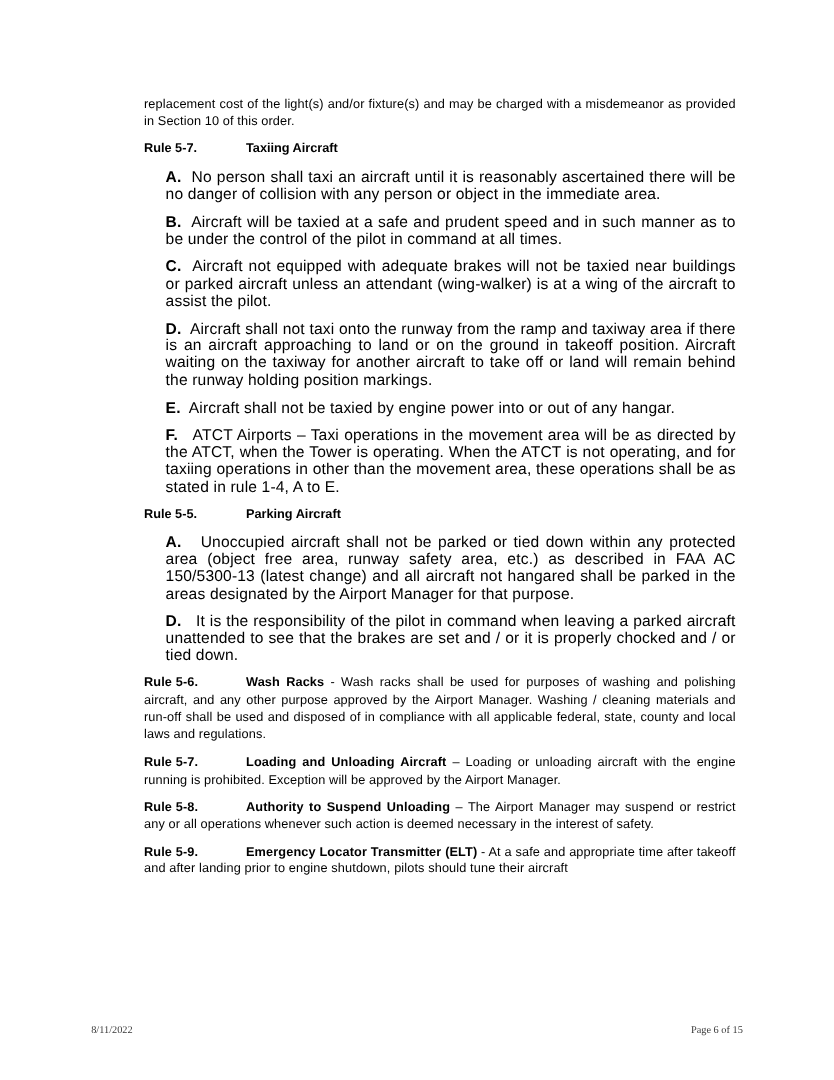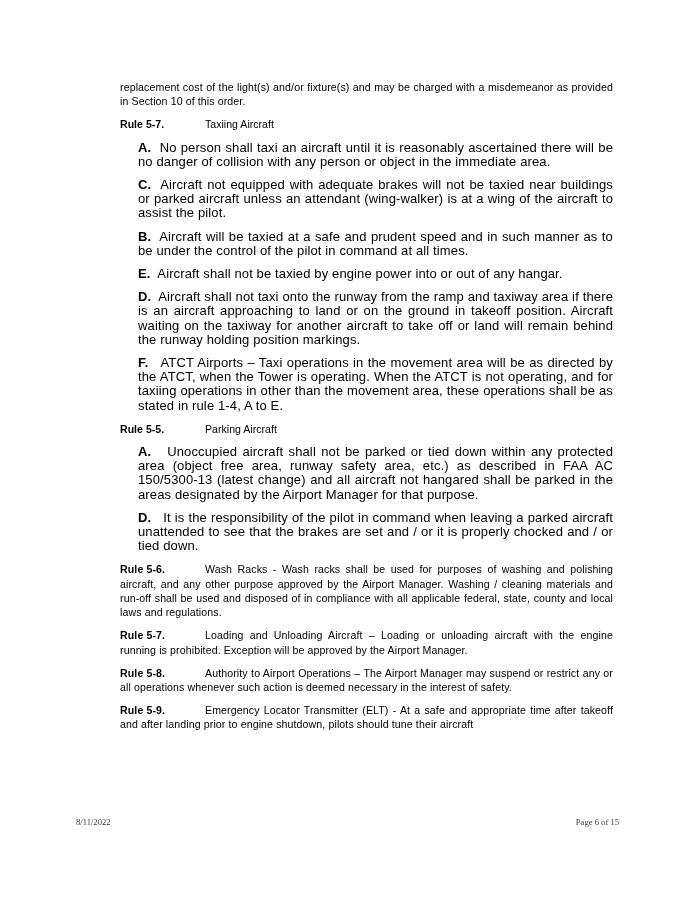--- a/index.html
+++ b/index.html
@@ -52,21 +52,21 @@
     font-weight: bold;
     margin-top: 9px;
     white-space: nowrap;
   }
   .rule-heading .rule-label {
     display: inline-block;
     width: 85px;
     font-weight: bold;
   }
   .rule-heading .rule-title {
-    font-weight: normal;
+    font-weight: bold;
   }
 
   
   .lettered {
     text-align: justify;
     font-size: 13px;
     line-height: 14.2px;
     margin-left: 18px;
     margin-top: 9px;
     letter-spacing: 0.01em;
@@ -82,29 +82,29 @@
     line-height: 14.2px;
     margin-top: 9px;
     letter-spacing: 0.01em;
   }
   .rule-runin .rule-label {
     display: inline-block;
     width: 85px;
     font-weight: bold;
   }
   .rule-runin .rule-title {
-    font-weight: normal;
+    font-weight: bold;
   }
 
   
   .footer {
     position: absolute;
     left: 76px;
     right: 76px;
-    top: 816px;
+    top: 852px;
     height: 14px;
     font-family: "Liberation Serif", serif;
     font-size: 8.6px;
     line-height: 12px;
     color: #3a3a3a;
   }
   .footer-left {
     position: absolute;
     left: 0;
     top: 0;
@@ -127,40 +127,40 @@
     <p class="rule-heading">
       <span class="rule-label">Rule 5-7.</span><span class="rule-title">Taxiing Aircraft</span>
     </p>
 
     <p class="lettered">
       <span class="letter">A.</span>&nbsp;
       <span>No person shall taxi an aircraft until it is reasonably ascertained there will be no danger of collision with any person or object in the immediate area.</span>
     </p>
 
     <p class="lettered">
+      <span class="letter">B.</span>&nbsp;
+      <span>Aircraft will be taxied at a safe and prudent speed and in such manner as to be under the control of the pilot in command at all times.</span>
+    </p>
+
+    <p class="lettered">
       <span class="letter">C.</span>&nbsp;
       <span>Aircraft not equipped with adequate brakes will not be taxied near buildings or parked aircraft unless an attendant (wing-walker) is at a wing of the aircraft to assist the pilot.</span>
     </p>
 
     <p class="lettered">
-      <span class="letter">B.</span>&nbsp;
-      <span>Aircraft will be taxied at a safe and prudent speed and in such manner as to be under the control of the pilot in command at all times.</span>
+      <span class="letter">D.</span>&nbsp;
+      <span>Aircraft shall not taxi onto the runway from the ramp and taxiway area if there is an aircraft approaching to land or on the ground in takeoff position. Aircraft waiting on the taxiway for another aircraft to take off or land will remain behind the runway holding position markings.</span>
     </p>
 
     <p class="lettered">
       <span class="letter">E.</span>&nbsp;
       <span>Aircraft shall not be taxied by engine power into or out of any hangar.</span>
     </p>
 
     <p class="lettered">
-      <span class="letter">D.</span>&nbsp;
-      <span>Aircraft shall not taxi onto the runway from the ramp and taxiway area if there is an aircraft approaching to land or on the ground in takeoff position. Aircraft waiting on the taxiway for another aircraft to take off or land will remain behind the runway holding position markings.</span>
-    </p>
-
-    <p class="lettered">
       <span class="letter">F.</span>&nbsp;&nbsp;
       <span>ATCT Airports – Taxi operations in the movement area will be as directed by the ATCT, when the Tower is operating.  When the ATCT is not operating, and for taxiing operations in other than the movement area, these operations shall be as stated in rule 1-4, A to E.</span>
     </p>
 
     <p class="rule-heading">
       <span class="rule-label">Rule 5-5.</span><span class="rule-title">Parking Aircraft</span>
     </p>
 
     <p class="lettered">
       <span class="letter">A.</span>&nbsp;&nbsp;
@@ -176,21 +176,21 @@
 
     <p class="rule-runin">
       <span class="rule-label">Rule 5-6.</span><span class="rule-title">Wash Racks</span><span> - Wash racks shall be used for purposes of washing and polishing aircraft, and any other purpose approved by the Airport Manager. Washing / cleaning materials and run-off shall be used and disposed of in compliance with all applicable federal, state, county and local laws and regulations.</span>
     </p>
 
     <p class="rule-runin">
       <span class="rule-label">Rule 5-7.</span><span class="rule-title">Loading and Unloading Aircraft</span><span> – Loading or unloading aircraft with the engine running is prohibited.  Exception will be approved by the Airport Manager.</span>
     </p>
 
     <p class="rule-runin">
-      <span class="rule-label">Rule 5-8.</span><span class="rule-title">Authority to Airport Operations</span><span> – The Airport Manager may suspend or restrict any or all operations whenever such action is deemed necessary in the interest of safety.</span>
+      <span class="rule-label">Rule 5-8.</span><span class="rule-title">Authority to Suspend Unloading</span><span> – The Airport Manager may suspend or restrict any or all operations whenever such action is deemed necessary in the interest of safety.</span>
     </p>
 
     <p class="rule-runin">
       <span class="rule-label">Rule 5-9.</span><span class="rule-title">Emergency Locator Transmitter (ELT)</span><span> - At a safe and appropriate time after takeoff and after landing prior to engine shutdown, pilots should tune their aircraft</span>
     </p>
 
   </div>
 
   <div class="footer">
     <span class="footer-left">8/11/2022</span>

